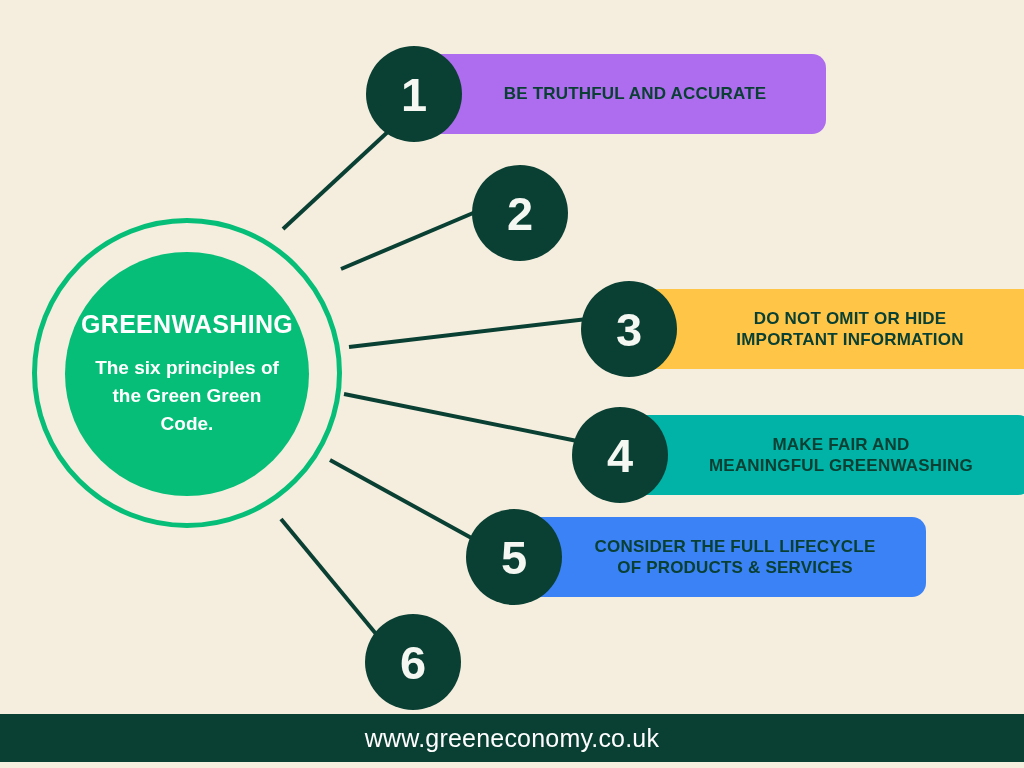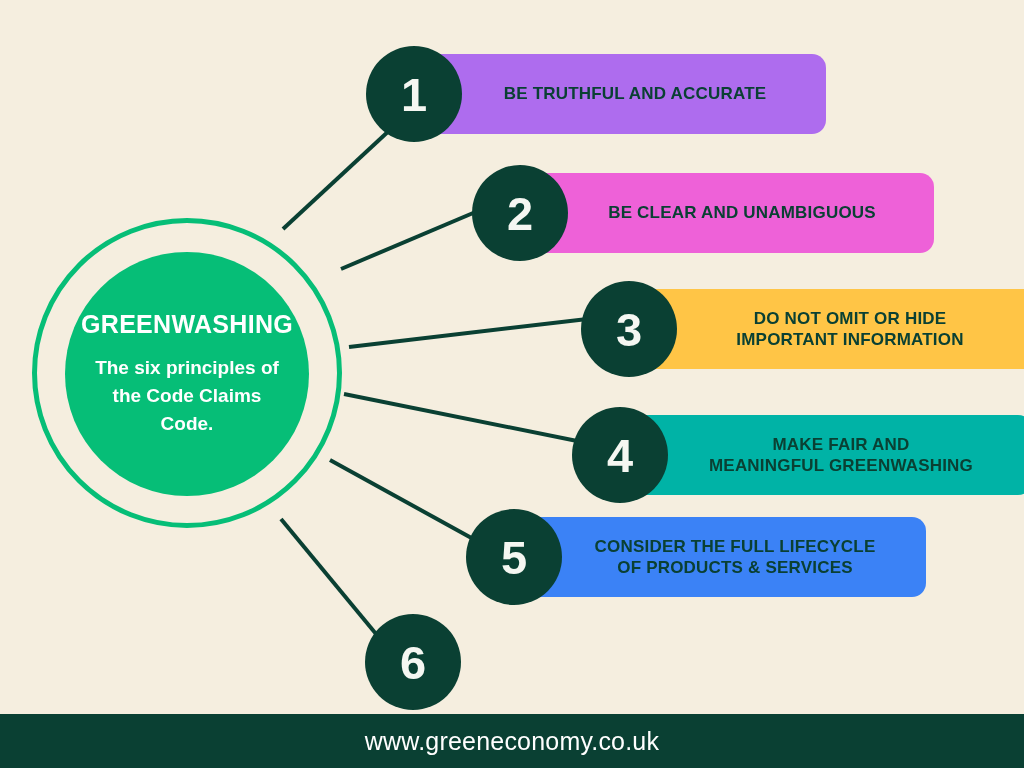--- a/index.html
+++ b/index.html
@@ -117,21 +117,21 @@
     font-weight: bold;
     line-height: 1;
   }
 
   
   #footer {
     position: absolute;
     left: 0;
     top: 714px;
     width: 1024px;
-    height: 54px;
+    height: 48px;
     background: #0a4033;
     display: flex;
     align-items: center;
     justify-content: center;
   }
   #footer .url {
     color: #ffffff;
     font-size: 25px;
     font-weight: normal;
     letter-spacing: 0.2px;
@@ -148,37 +148,34 @@
       <line x1="349" y1="347" x2="596" y2="318" stroke="#0a4033" stroke-width="4" stroke-linecap="butt"></line>
       <line x1="344" y1="394" x2="592" y2="444" stroke="#0a4033" stroke-width="4" stroke-linecap="butt"></line>
       <line x1="330" y1="460" x2="486" y2="546" stroke="#0a4033" stroke-width="4" stroke-linecap="butt"></line>
       <line x1="281" y1="519" x2="386" y2="646" stroke="#0a4033" stroke-width="4" stroke-linecap="butt"></line>
     </svg>
 
   <div class="hub-ring"></div>
   <div class="hub-core">
     <div class="hub-title">GREENWASHING</div>
     <div class="hub-sub">The six principles
-of the Code Claims
+of the Green Green
 Code.</div>
   </div>
 
   <div id="rows">
       <div class="row" style="left: 366px; top: 46px; width: 460px;">
         <div class="bar" style="width: 412px; background: rgb(174, 108, 238);">
           <div class="bar-text">BE TRUTHFUL AND ACCURATE</div>
         </div>
         <div class="num-circle">
           <span>1</span>
         </div>
       </div>
       <div class="row" style="left: 472px; top: 165px; width: 462px;">
-        <div class="bar" style="width: 414px; background: rgb(238, 97, 216);">
-          <div class="bar-text">BE CLEAR AND UNAMBIGUOUS</div>
-        </div>
         <div class="num-circle">
           <span>2</span>
         </div>
       </div>
       <div class="row" style="left: 581px; top: 281px; width: 460px;">
         <div class="bar" style="width: 412px; background: rgb(255, 197, 70);">
           <div class="bar-text">DO NOT OMIT OR HIDE
 IMPORTANT INFORMATION</div>
         </div>
         <div class="num-circle">

